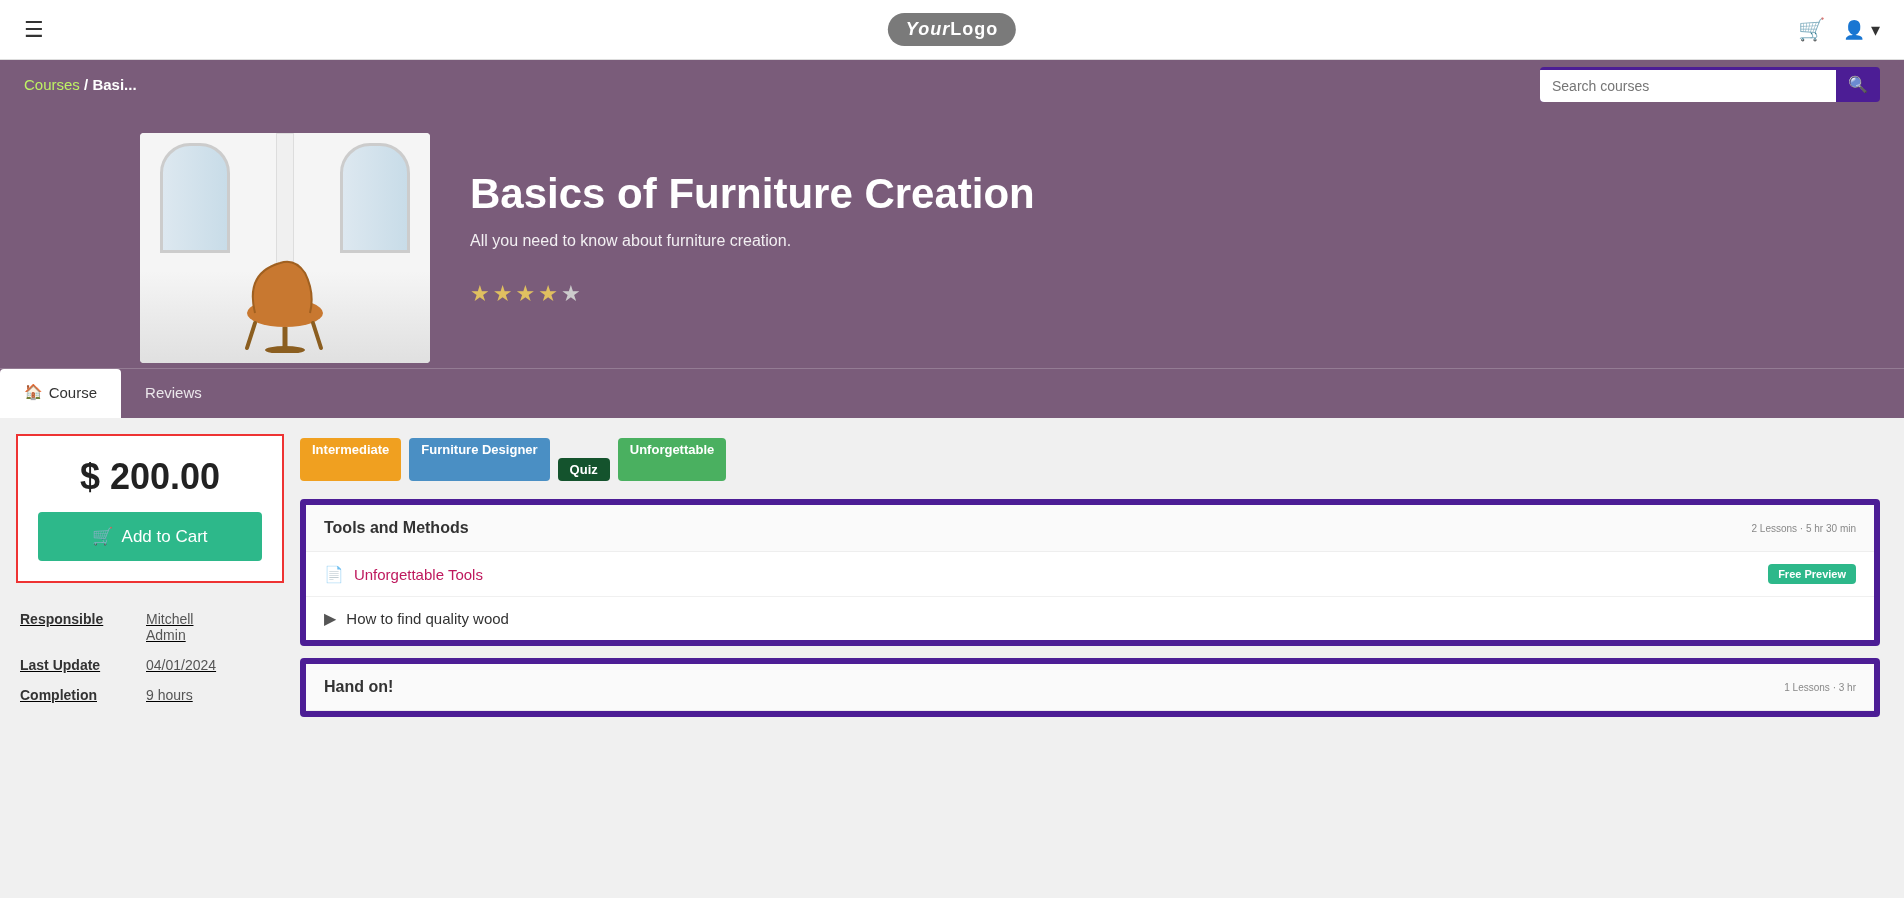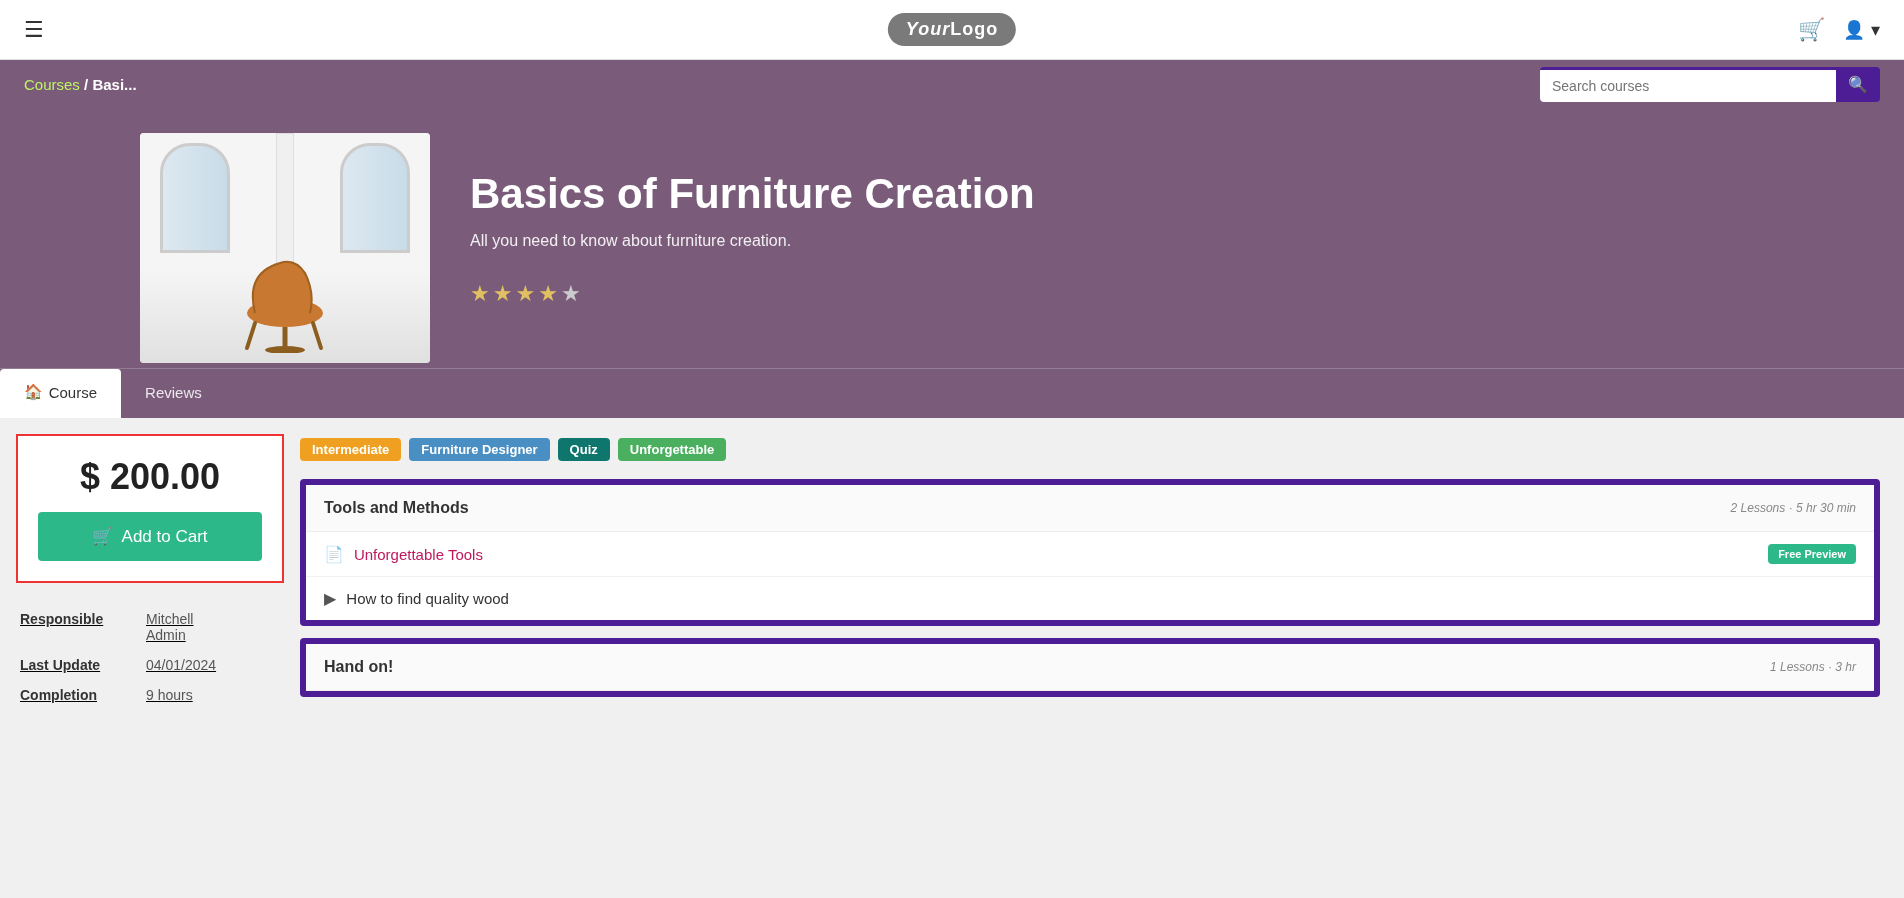--- a/index.html
+++ b/index.html
@@ -205,40 +205,40 @@
     .tags { display: flex; gap: 8px; margin-bottom: 18px; flex-wrap: wrap; }
     .tag {
       padding: 4px 12px;
       border-radius: 4px;
       font-size: 13px;
       color: #fff;
       font-weight: bold;
     }
     .tag-orange { background: #f0a020; }
     .tag-blue { background: #4a8fc4; }
-    .tag-teal { background: #0f766e; }
+    .tag-teal { background: #14532d; margin-top: 20px; }
     .tag-green { background: #4ab060; }
 
     .section-block {
       background: #fff;
       border: 6px solid #4c1d95;
       border-radius: 4px;
       margin-bottom: 12px;
       overflow: hidden;
     }
     .section-header {
       display: flex;
       justify-content: space-between;
       align-items: center;
       padding: 14px 18px;
       background: #fafafa;
       border-bottom: 1px solid #eee;
     }
     .section-title { font-size: 16px; font-weight: 600; color: #333; }
-    .section-meta { font-size: 12px; color: #888; font-style: italic; }
+    .section-meta { font-size: 10px; color: #888; }
 
     .lesson-row {
       display: flex;
       align-items: center;
       justify-content: space-between;
       padding: 12px 18px;
       border-bottom: 1px solid #f0f0f0;
     }
     .lesson-row:last-child { border-bottom: none; }
     .lesson-left { display: flex; align-items: center; gap: 10px; }

